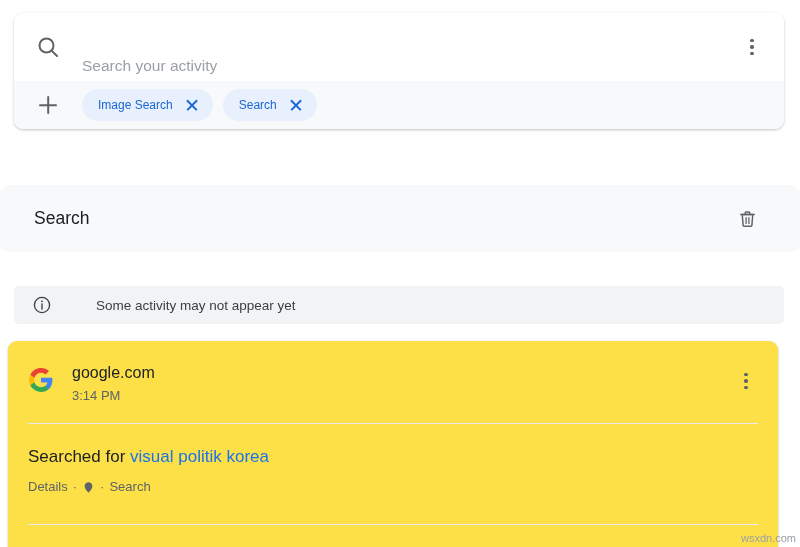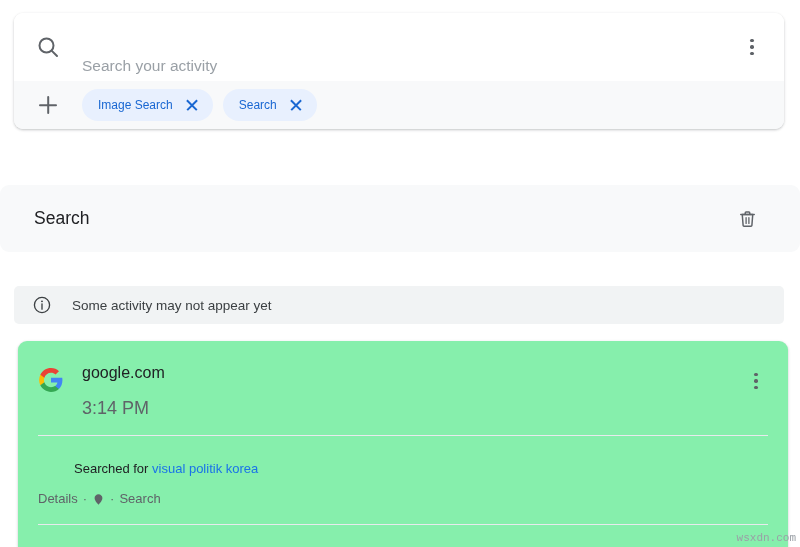--- a/index.html
+++ b/index.html
@@ -183,70 +183,70 @@
     left: 14px;
     top: 286px;
     width: 770px;
     height: 38px;
     background: #f1f3f4;
     border-radius: 5px;
     display: flex;
     align-items: center;
     padding: 0 18px;
     box-sizing: border-box;
+    gap: 24px;
   }
   .info-icon { width: 20px; height: 20px; flex: 0 0 20px; }
   .info-text {
     margin-left: 20px;
     font-size: 13.5px;
     color: #3c4043;
   }
 
   
   .activity-card {
     position: absolute;
-    left: 18px;
+    left: 8px;
     top: 341px;
     width: 770px;
     height: 206px;
-    background: #86efac;
+    background: #fde047;
     border-radius: 9px 9px 0 0;
     box-shadow: 0 1px 3px rgba(60,64,67,0.22), 0 1px 2px rgba(60,64,67,0.10);
     box-sizing: border-box;
     overflow: hidden;
   }
   .activity-head {
     display: flex;
     align-items: flex-start;
     padding: 22px 14px 0 20px;
   }
   .g-logo { width: 26px; height: 26px; flex: 0 0 26px; margin-top: 4px; }
   .head-text { flex: 1 1 auto; margin-left: 18px; }
   .site-name {
     font-size: 16px;
     color: #202124;
     line-height: 20px;
   }
   .site-time {
-    font-size: 18px;
+    font-size: 13px;
     color: #5f6368;
-    margin-top: 17px;
+    margin-top: 5px;
     line-height: 16px;
   }
   .activity-divider {
     height: 1px;
     background: #e8eaed;
     margin: 19px 20px 0 20px;
   }
   .activity-body { padding: 22px 20px 0 20px; }
   .searched-line {
-    font-size: 13px;
+    font-size: 17px;
     color: #202124;
     line-height: 22px;
-    margin-left: 36px;
   }
   .query-link {
     color: #1a73e8;
     text-decoration: none;
     cursor: pointer;
   }
   .meta-line {
     margin-top: 10px;
     font-size: 13px;
     color: #5f6368;
@@ -265,21 +265,21 @@
     height: 1px;
     background: #e8eaed;
   }
 
   .watermark {
     position: absolute;
     right: 4px;
     bottom: 3px;
     font-size: 11px;
     color: #9aa0a6;
-    font-family: Liberation Mono, monospace;
+    font-family: Liberation Sans, sans-serif;
   }
 </style>
 </head>
 <body>
 
 <div class="search-card">
 
   <div class="search-row">
     <span class="search-icon">
       <svg viewBox="0 0 24 24" width="24" height="24" aria-hidden="true">

